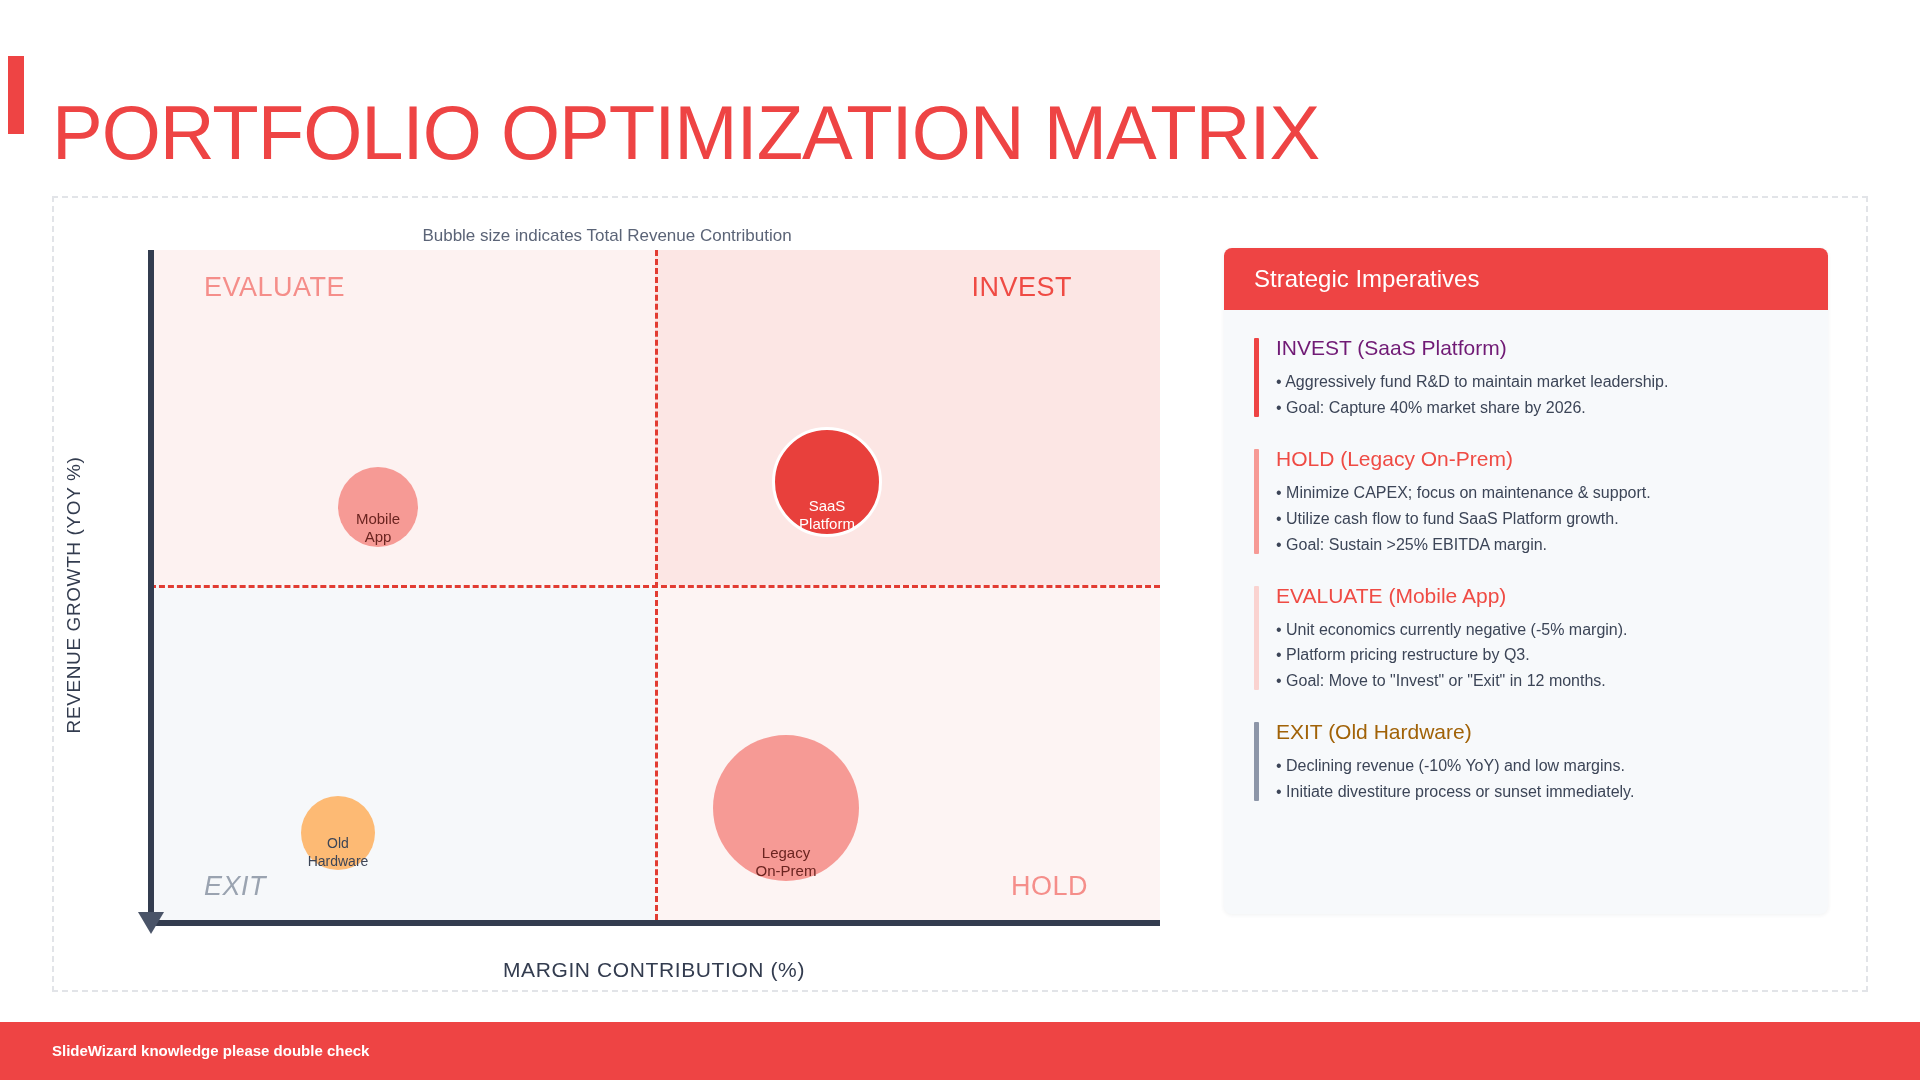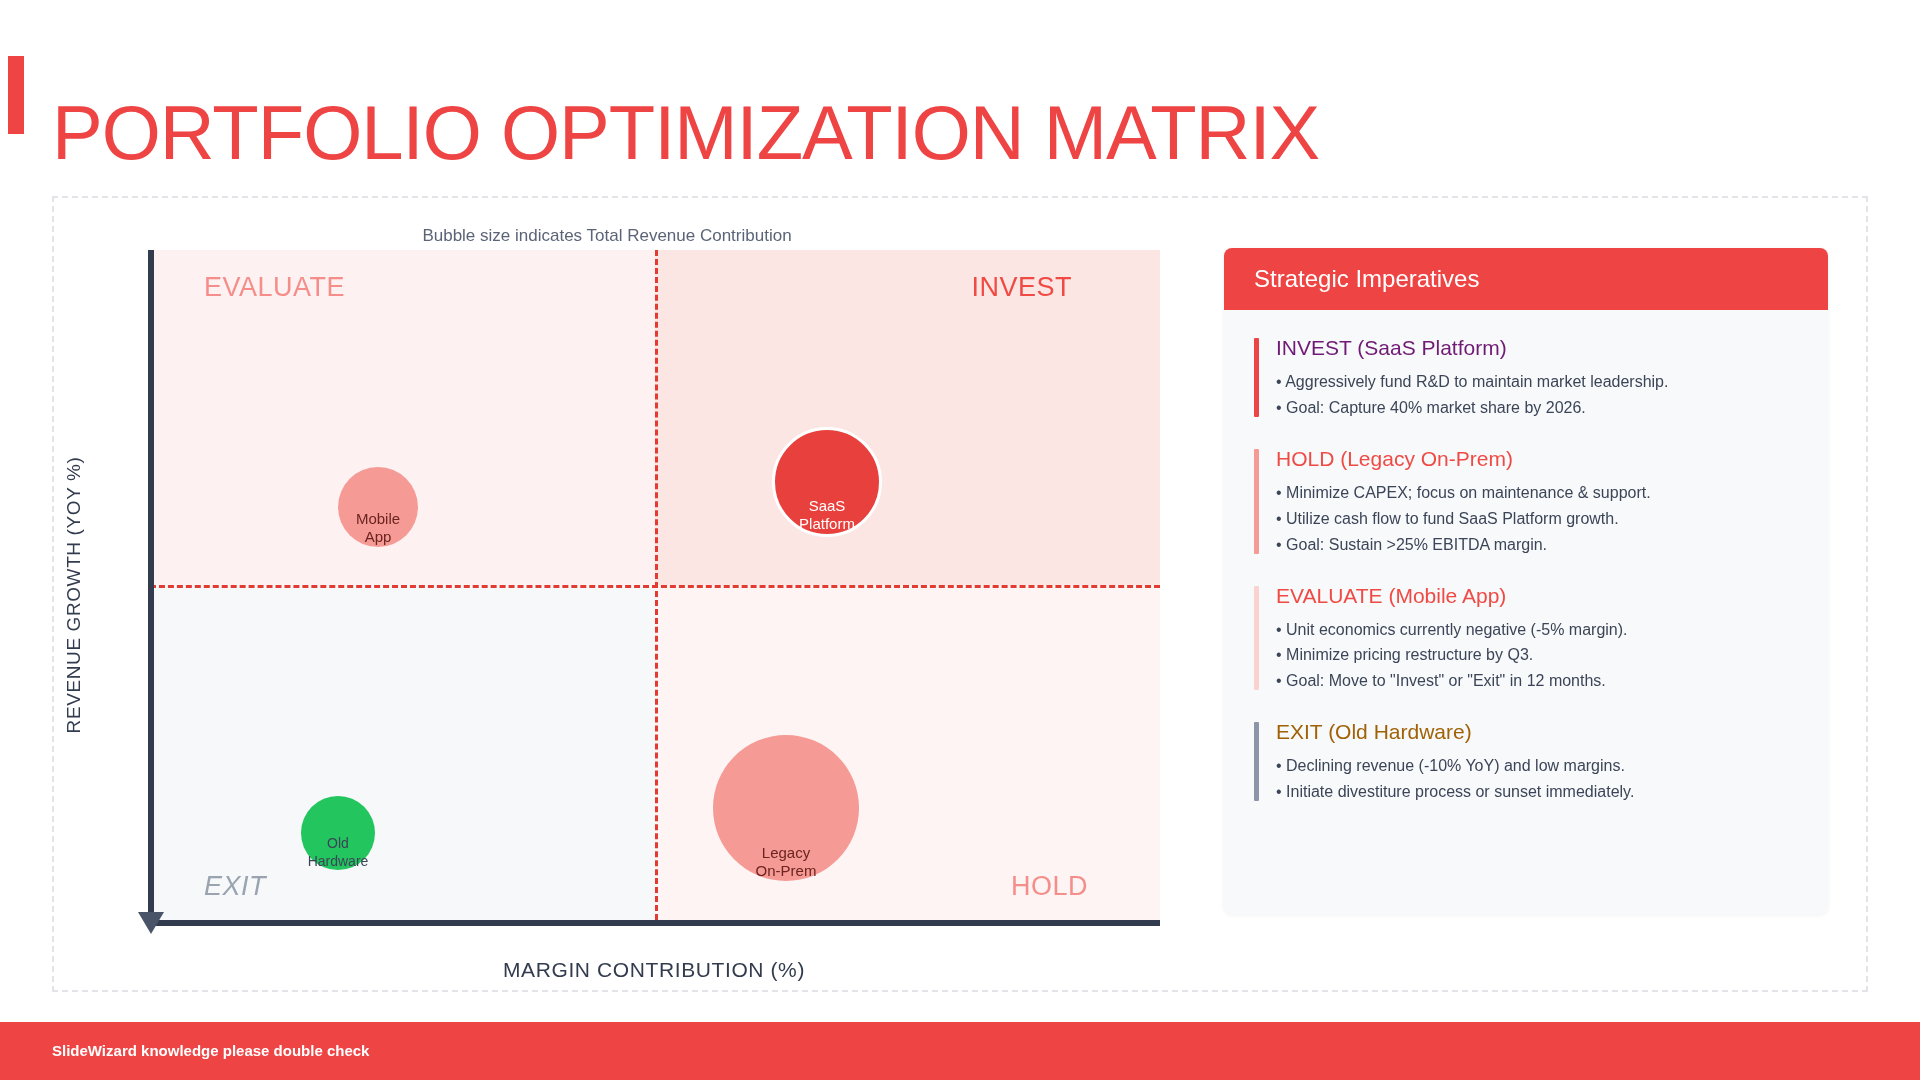--- a/index.html
+++ b/index.html
@@ -258,21 +258,21 @@
               <span>Mobile</span>
               <span>App</span>
             </div>
           </div>
           <div class="bubble" style="width: 146px; height: 146px; left: 636px; top: 558px; background: rgb(246, 154, 149); color: rgb(107, 36, 32); font-size: 15px;">
             <div>
               <span>Legacy</span>
               <span>On-Prem</span>
             </div>
           </div>
-          <div class="bubble" style="width: 74px; height: 74px; left: 188px; top: 583px; background: #22c55e; color: rgb(60, 69, 87); font-size: 14px;">
+          <div class="bubble" style="width: 74px; height: 74px; left: 188px; top: 583px; background: #fdba74; color: rgb(60, 69, 87); font-size: 14px;">
             <div>
               <span>Old Hardware</span>
             </div>
           </div>
         </div>
     </div>
 
     <div id="y-axis"></div>
     <div id="x-axis"></div>
     <div id="y-arrow"></div>
@@ -296,21 +296,21 @@
           <div class="imperative-bar" style="background: rgb(246, 154, 149);"></div>
           <div class="imperative-title" style="color: rgb(239, 75, 68);">HOLD (Legacy On-Prem)</div>
           <div class="imperative-point">• Minimize CAPEX; focus on maintenance &amp; support.</div>
           <div class="imperative-point">• Utilize cash flow to fund SaaS Platform growth.</div>
           <div class="imperative-point">• Goal: Sustain &gt;25% EBITDA margin.</div>
         </div>
         <div class="imperative">
           <div class="imperative-bar" style="background: rgb(250, 211, 208);"></div>
           <div class="imperative-title" style="color: rgb(239, 75, 68);">EVALUATE (Mobile App)</div>
           <div class="imperative-point">• Unit economics currently negative (-5% margin).</div>
-          <div class="imperative-point">• Minimize pricing restructure by Q3.</div>
+          <div class="imperative-point">• Platform pricing restructure by Q3.</div>
           <div class="imperative-point">• Goal: Move to "Invest" or "Exit" in 12 months.</div>
         </div>
         <div class="imperative">
           <div class="imperative-bar" style="background: rgb(141, 150, 168);"></div>
           <div class="imperative-title" style="color: #a16207;">EXIT (Old Hardware)</div>
           <div class="imperative-point">• Declining revenue (-10% YoY) and low margins.</div>
           <div class="imperative-point">• Initiate divestiture process or sunset immediately.</div>
         </div>
       </div>
   </div>

